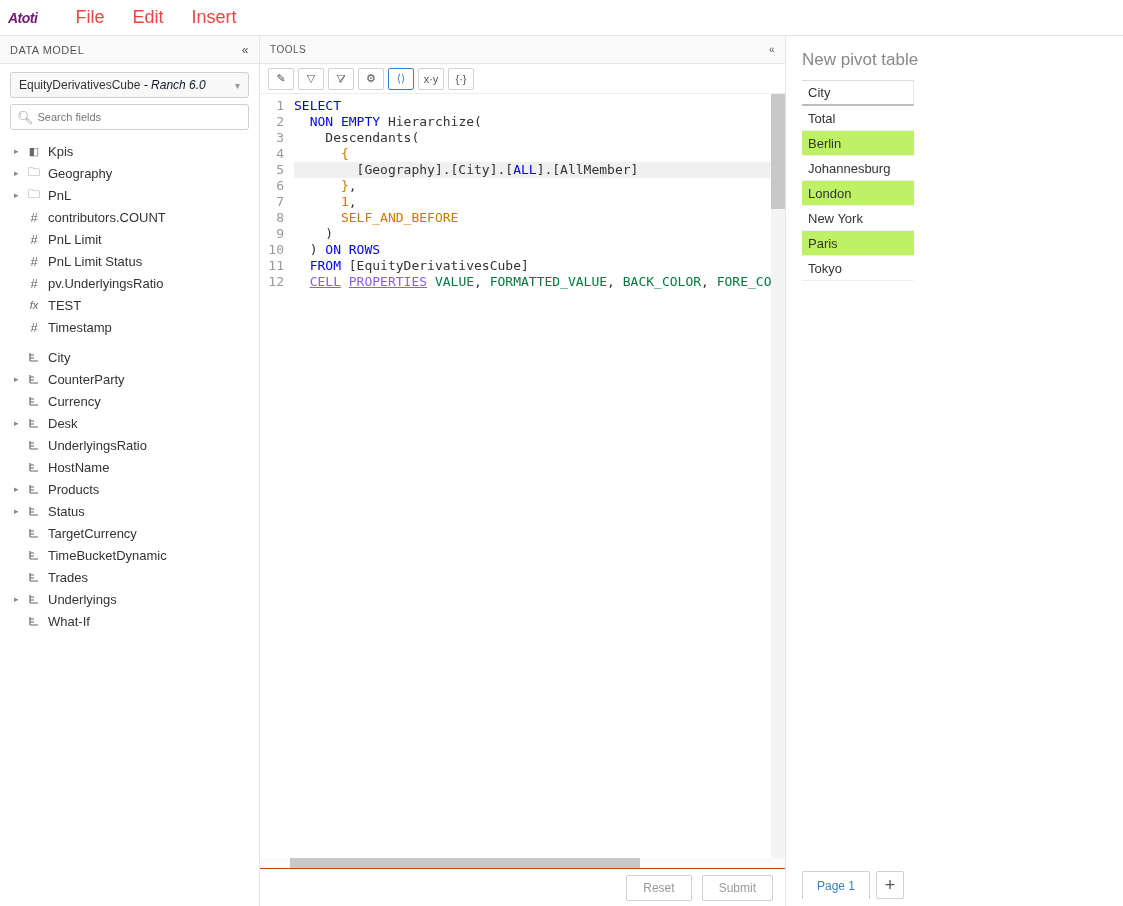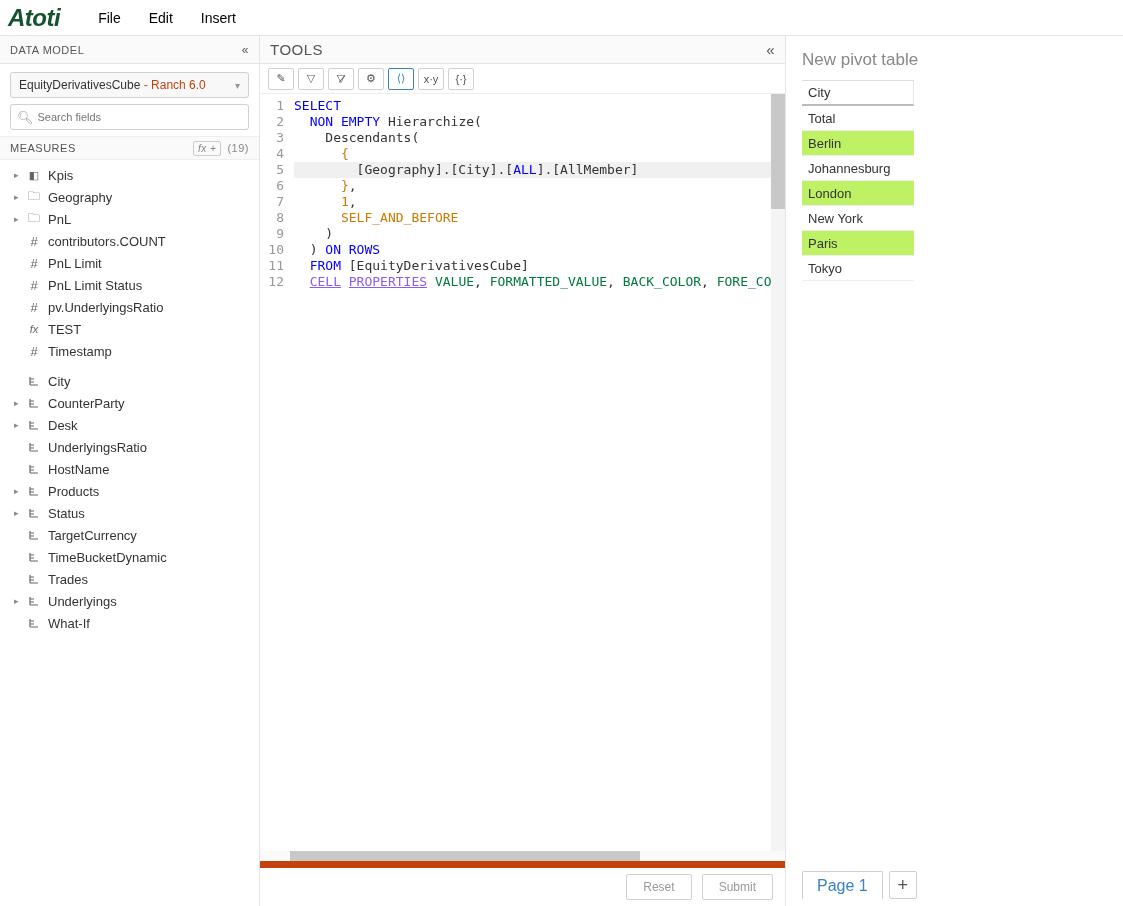--- a/index.html
+++ b/index.html
@@ -1,82 +1,82 @@
 <!DOCTYPE html>
 <html><head>
 <meta charset="utf-8">
 <style>
 * { box-sizing: border-box; margin: 0; padding: 0; }
 body { font-family: "Segoe UI", Arial, sans-serif; font-size: 13px; color: #333; background: #fff; width: 1123px; height: 906px; overflow: hidden; }
 
 .topbar { height: 36px; display: flex; align-items: center; border-bottom: 1px solid #e5e5e5; padding: 0 8px; }
-.logo { font-size: 24px; font-weight: 800; color: #14532d; font-style: italic; letter-spacing: -0.5px; margin-right: 24px; }
-.menu-item { padding: 0 14px; cursor: pointer; font-size: 14px; color: #000000; }
+.logo { font-size: 14px; font-weight: 800; color: #701a75; font-style: italic; letter-spacing: -0.5px; margin-right: 24px; }
+.menu-item { padding: 0 14px; cursor: pointer; font-size: 18px; color: #ef4444; }
 
 .main { display: flex; height: 870px; justify-content: space-between; }
 
 
 .left-panel { width: 260px; border-right: 1px solid #e5e5e5; display: flex; flex-direction: column; background: #fff; }
 .panel-header { height: 28px; display: flex; align-items: center; justify-content: space-between; padding: 0 10px; font-size: 11px; letter-spacing: 0.5px; color: #555; border-bottom: 1px solid #e5e5e5; background: #fafafa; }
 .panel-header .collapse { font-size: 12px; color: #555; cursor: pointer; }
 .cube-select { margin: 8px 10px 6px 10px; height: 26px; border: 1px solid #d0d0d0; border-radius: 3px; display: flex; align-items: center; padding: 0 8px; font-size: 12px; color: #333; justify-content: space-between; background: #f8f8f8; }
-.cube-select .dim { color: #c2410c; }
+.cube-select .dim { color: #0f172a; font-style: italic; }
 .search-box { margin: 0 10px 6px 10px; height: 26px; border: 1px solid #d0d0d0; border-radius: 3px; display: flex; align-items: center; padding: 0 6px; color: #999; }
 .search-box input { border: none; outline: none; flex: 1; font-size: 11px; background: transparent; margin-left: 4px; }
 
 .section-header { height: 24px; display: flex; align-items: center; justify-content: space-between; padding: 0 10px; font-size: 11px; letter-spacing: 0.5px; color: #555; border-top: 1px solid #eee; border-bottom: 1px solid #eee; background: #fafafa; }
 .section-header .right { display: flex; align-items: center; gap: 6px; color: #888; font-size: 11px; }
 .section-header .fxplus { border: 1px solid #ccc; border-radius: 2px; padding: 1px 4px; font-size: 10px; font-style: italic; }
 
 .tree { padding: 4px 0; }
 .tree-item { display: flex; align-items: center; height: 22px; padding: 0 8px 0 14px; font-size: 13px; color: #333; cursor: pointer; }
 .tree-caret { width: 10px; color: #888; font-size: 9px; margin-right: 2px; visibility: hidden; }
 .tree-item.has-children .tree-caret { visibility: visible; }
 .tree-icon { width: 16px; margin-right: 6px; color: #666; display: inline-flex; justify-content: center; }
 .icon-hash::before { content: "#"; }
 .icon-folder::before { content: "🗀"; font-size: 12px; }
 .icon-fx::before { content: "fx"; font-style: italic; font-size: 11px; }
 .icon-bookmark::before { content: "◧"; font-size: 11px; }
 
 
 .center-panel { flex: 1; display: flex; flex-direction: column; border-right: 1px solid #e5e5e5; min-width: 0; }
-.tools-header { height: 28px; display: flex; align-items: center; justify-content: space-between; padding: 0 10px; font-size: 15px; letter-spacing: 0.5px; color: #555; border-bottom: 1px solid #e5e5e5; background: #fafafa; }
+.tools-header { height: 28px; display: flex; align-items: center; justify-content: space-between; padding: 0 10px; font-size: 10px; letter-spacing: 0.5px; color: #555; border-bottom: 1px solid #e5e5e5; background: #fafafa; }
 .toolbar { height: 30px; display: flex; align-items: center; padding: 4px 8px; border-bottom: 1px solid #eee; gap: 4px; }
 .tool-btn { width: 26px; height: 22px; border: 1px solid #d0d0d0; border-radius: 2px; background: #fff; display: flex; align-items: center; justify-content: center; font-size: 11px; color: #555; cursor: pointer; }
 .tool-btn.active { border-color: #3b82c4; color: #3b82c4; }
 
 .editor { flex: 1; display: flex; font-family: Consolas, Menlo, monospace; font-size: 13px; overflow: hidden; position: relative; }
 .gutter { width: 30px; text-align: right; padding: 4px 6px 0 0; color: #999; background: #fff; user-select: none; }
 .gutter div { height: 16px; line-height: 16px; }
 .code { flex: 1; padding: 4px 0 0 4px; white-space: pre; position: relative; overflow: hidden; }
 .code-line { height: 16px; line-height: 16px; }
 .code-line.hl { background: #f0f0f0; }
 .kw-blue { color: #0000ff; }
 .kw-teal { color: #8b5cf6; text-decoration: underline; }
 .kw-orange { color: #cc7a00; }
 .kw-green { color: #007a3d; }
 .plain { color: #333; }
 .editor-scroll { position: absolute; right: 0; top: 0; bottom: 0; width: 14px; background: #f4f4f4; }
 .editor-scroll .thumb { width: 14px; background: #c8c8c8; position: absolute; top: 0; height: 115px; }
 .h-scroll { height: 10px; background: #fafafa; }
 .h-scroll .thumb { height: 10px; width: 350px; margin-left: 30px; background: #c8c8c8; }
 
-.footer-btns { height: 45px; display: flex; align-items: center; justify-content: flex-end; padding: 0 12px; gap: 10px; border-top: 7px solid #c2410c; }
+.footer-btns { height: 38px; display: flex; align-items: center; justify-content: flex-end; padding: 0 12px; gap: 10px; border-top: 1px solid #c2410c; }
 .footer-btns button { height: 26px; padding: 0 16px; border: 1px solid #d0d0d0; background: #fff; border-radius: 2px; color: #999; cursor: pointer; font-size: 12px; }
 
 
 .right-panel { width: 337px; display: flex; flex-direction: column; padding: 14px 0 0 16px; }
 .pivot-title { font-size: 17px; color: #888; font-weight: 400; margin-bottom: 10px; }
 .pivot-table { width: 112px; border-top: 1px solid #ddd; }
 .pivot-header { height: 25px; display: flex; align-items: center; padding: 0 6px; font-size: 13px; color: #333; border-bottom: 2px solid #bbb; border-right: 1px solid #e5e5e5; }
 .pivot-row { height: 25px; display: flex; align-items: center; padding: 0 6px; font-size: 13px; color: #333; border-bottom: 1px solid #eee; }
 .pivot-row.alt { background: #bef264; }
 
 .page-tabs { margin-top: auto; height: 38px; display: flex; align-items: center; gap: 6px; padding: 0 0 4px 0; }
-.page-tab { height: 28px; padding: 0 14px; border: 1px solid #d0d0d0; border-bottom: none; border-radius: 2px 2px 0 0; display: flex; align-items: center; font-size: 16px; color: #3b82c4; background: #fff; cursor: pointer; }
+.page-tab { height: 28px; padding: 0 14px; border: 1px solid #d0d0d0; border-bottom: none; border-radius: 2px 2px 0 0; display: flex; align-items: center; font-size: 12px; color: #3b82c4; background: #fff; cursor: pointer; }
 .add-page { width: 28px; height: 28px; border: 1px solid #d0d0d0; border-radius: 2px; display: flex; align-items: center; justify-content: center; font-size: 18px; color: #555; cursor: pointer; }
 
 svg.hier-icon { width: 12px; height: 10px; }
 svg.hier-icon path { stroke: #666; stroke-width: 1.2; fill: none; }
 </style>
 </head>
 <body>
 
 <div class="topbar">
   <div class="logo">Atoti</div>
@@ -93,27 +93,20 @@
       <span class="collapse">«</span>
     </div>
     <div class="cube-select">
       <span><span>EquityDerivativesCube</span><span class="dim"> - Ranch 6.0</span></span>
       <span style="color:#999;font-size:10px">▾</span>
     </div>
     <div class="search-box">
       <span>🔍︎</span>
       <input placeholder="Search fields" style="">
     </div>
-    <div class="section-header">
-      <span>MEASURES</span>
-      <span class="right">
-        <span class="fxplus">fx +</span>
-        <span>(19)</span>
-      </span>
-    </div>
     <div class="tree" id="measures-tree">
         <div class="tree-item has-children">
           <span class="tree-caret">▸</span>
           <span class="tree-icon icon-bookmark"></span>
           <span>Kpis</span>
         </div>
         <div class="tree-item has-children">
           <span class="tree-caret">▸</span>
           <span class="tree-icon icon-folder"></span>
           <span>Geography</span>
@@ -166,20 +159,29 @@
           <span>City</span>
         </div>
         <div class="tree-item has-children">
           <span class="tree-caret">▸</span>
           <span class="tree-icon">
             <svg class="hier-icon" viewBox="0 0 12 10">
               <path d="M2 1 L2 9 M2 3 L6 3 M2 6 L6 6 M2 9 L10 9"></path>
             </svg>
           </span>
           <span>CounterParty</span>
+        </div>
+        <div class="tree-item">
+          <span class="tree-caret">▸</span>
+          <span class="tree-icon">
+            <svg class="hier-icon" viewBox="0 0 12 10">
+              <path d="M2 1 L2 9 M2 3 L6 3 M2 6 L6 6 M2 9 L10 9"></path>
+            </svg>
+          </span>
+          <span>Currency</span>
         </div>
         <div class="tree-item has-children">
           <span class="tree-caret">▸</span>
           <span class="tree-icon">
             <svg class="hier-icon" viewBox="0 0 12 10">
               <path d="M2 1 L2 9 M2 3 L6 3 M2 6 L6 6 M2 9 L10 9"></path>
             </svg>
           </span>
           <span>Desk</span>
         </div>

